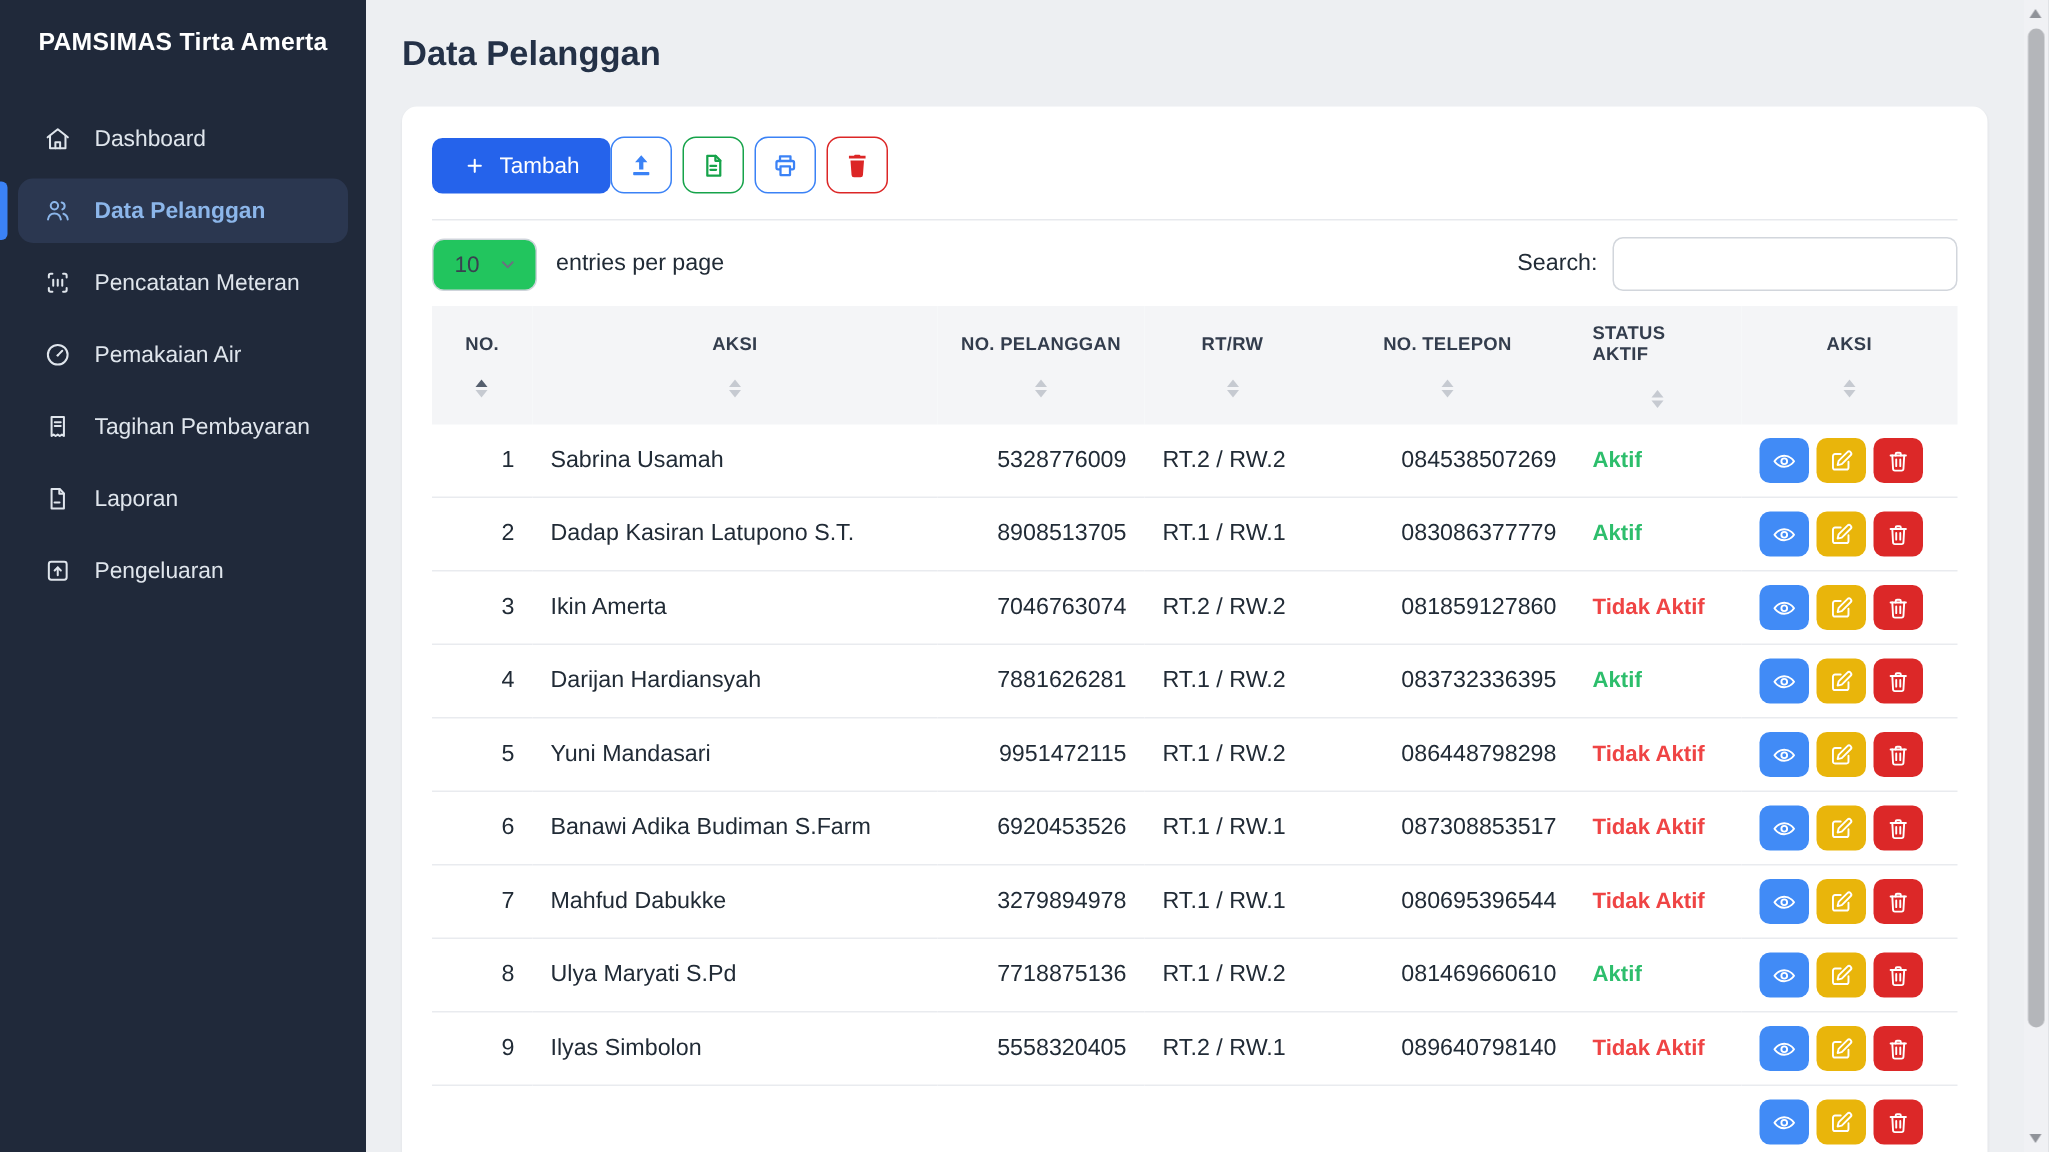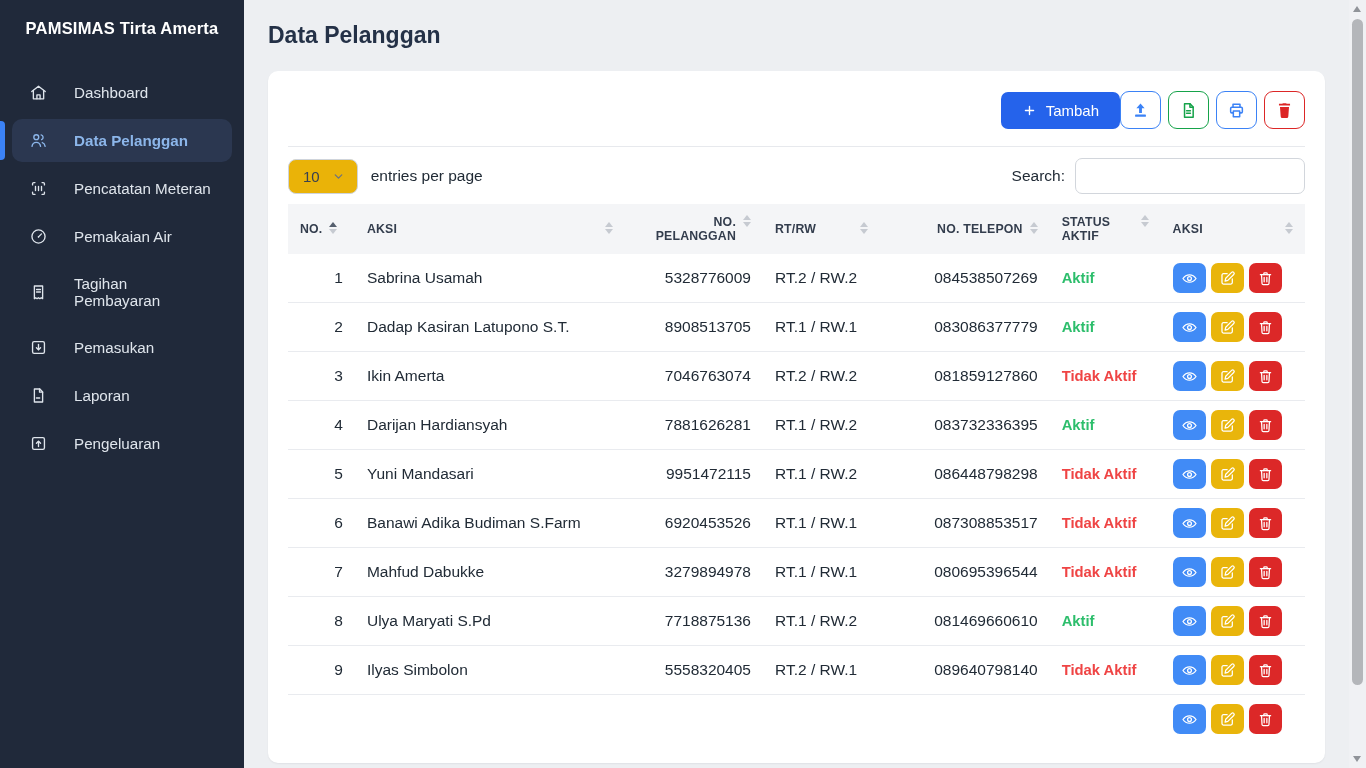--- a/index.html
+++ b/index.html
@@ -12,21 +12,21 @@
   .app { display:flex; width:1349px; height:768px; }
 
   
   .sidebar { width:244px; flex-shrink:0; background:#20293a; color:#dfe5ec; }
   .brand {
     height:57px; display:flex; align-items:center; justify-content:center;
     font-size:16.5px; font-weight:700; color:#ffffff; letter-spacing:.2px;
   }
   nav { margin-top:14px; }
   .nav-item {
-    position:relative; display:flex; align-items:center; gap:26px;
+    position:relative; display:flex; align-items:center; gap:15px;
     margin:5px 12px; padding:12px 17px; border-radius:10px;
     font-size:15.2px; cursor:pointer; color:#dfe5ec;
   }
   .nav-item.active { background:#2b3750; color:#8cb6ea; font-weight:600; }
   .nav-item.active::before {
     content:""; position:absolute; left:-12px; top:2px; bottom:2px; width:5px;
     background:#3b82f6; border-radius:0 4px 4px 0;
   }
   .nav-icon { display:flex; }
   .nav-icon svg { width:19px; height:19px; }
@@ -43,21 +43,21 @@
   .user { display:flex; align-items:center; gap:9px; font-size:15.5px; color:#394150; cursor:pointer; }
   .user svg.av { width:25px; height:25px; }
   .user svg.chev { width:15px; height:15px; }
 
   .content { flex:1; padding:14px 24px 0; overflow:hidden; }
   h1 { font-size:23px; font-weight:700; color:#243147; margin:8px 0 22px; }
 
   .card { background:#fff; border-radius:10px; box-shadow:0 1px 2px rgba(16,24,40,.06); padding:20px; }
 
   .toolbar {
-    display:flex; justify-content:flex-end; align-items:center;
+    display:flex; justify-content:flex-start; align-items:center;
     padding-bottom:17px; border-bottom:1px solid #e7e9ed;
   }
   .btn-add {
     display:inline-flex; align-items:center; gap:9px;
     background:#2563eb; color:#fff; border:none; border-radius:7px;
     padding:10px 21px; font-size:15px; font-weight:500; cursor:pointer;
   }
   .btn-add svg { width:15px; height:15px; }
   .export-group { display:flex; gap:7px; }
   .icon-btn {
@@ -66,36 +66,36 @@
   }
   .icon-btn svg { width:19px; height:19px; }
   .icon-btn.blue  { border-color:#3b82f6; color:#3b82f6; }
   .icon-btn.green { border-color:#16a34a; color:#16a34a; }
   .icon-btn.red   { border-color:#dc2626; color:#dc2626; }
 
   .controls { display:flex; justify-content:space-between; align-items:center; margin:11px 0 10px; }
   .ctrl-left { display:flex; align-items:center; gap:13px; font-size:15.5px; color:#212b36; }
   .select {
     display:flex; align-items:center; gap:12px; border:1px solid #cfd4db;
-    background:#eab308; border-radius:8px; padding:8px 12px 8px 14px;
+    background:#22c55e; border-radius:8px; padding:8px 12px 8px 14px;
     font-size:15px; color:#394150; cursor:pointer;
   }
   .select svg { width:13px; height:13px; }
   .ctrl-right { display:flex; align-items:center; gap:10px; font-size:15.5px; color:#212b36; }
   .search-input {
     width:230px; height:36px; border:1px solid #d2d6dc; border-radius:7px;
     padding:0 10px; font-size:15px; background:#fff; font-family:inherit;
   }
 
   table { width:100%; border-collapse:collapse; table-layout:fixed; }
   thead th {
     background:#f4f5f7; font-size:12.3px; font-weight:700; color:#333d4d;
     letter-spacing:.2px; padding:11px 12px; vertical-align:middle; text-align:left;
   }
-  th .h { display:flex; align-items:flex-start; gap:7px; }
+  th .h { display:flex; align-items:center; gap:17px;flex-direction:column; }
   th.al-right .h { justify-content:flex-end; text-align:right; }
   th.sb .h { justify-content:space-between; }
   .sort { display:inline-flex; flex-direction:column; gap:2px; flex-shrink:0; }
   .sort i { display:block; width:0; height:0; border-left:4px solid transparent; border-right:4px solid transparent; }
   .sort .up { border-bottom:5px solid #c6cad1; }
   .sort .dn { border-top:5px solid #c6cad1; }
   .sort .up.on { border-bottom-color:#555f6e; }
 
   tbody td { font-size:15.5px; color:#212b36; padding:13px 12px; border-top:1px solid #e9ebef; }
   tbody tr:first-child td { border-top:none; }
@@ -171,30 +171,20 @@
           <span>Pemakaian Air</span>
         </div>
         <div class="nav-item">
           <span class="nav-icon">
             <svg viewBox="0 0 24 24" fill="none" stroke="currentColor" stroke-width="1.7" stroke-linecap="round" stroke-linejoin="round">
               <path d="M6.8 3.8h10.4v16l-1.7-1.2-1.8 1.2-1.7-1.2-1.8 1.2-1.7-1.2-1.7 1.2z"></path>
               <path d="M9.5 8.2h5M9.5 11.4h5"></path>
             </svg>
           </span>
           <span>Tagihan Pembayaran</span>
-        </div>
-        <div class="nav-item">
-          <span class="nav-icon">
-            <svg viewBox="0 0 24 24" fill="none" stroke="currentColor" stroke-width="1.7" stroke-linecap="round" stroke-linejoin="round">
-              <rect x="4.5" y="4.5" width="15" height="15" rx="2"></rect>
-              <path d="M12 8.2v6.5"></path>
-              <path d="m9.4 12.2 2.6 2.6 2.6-2.6"></path>
-            </svg>
-          </span>
-          <span>Pemasukan</span>
         </div>
         <div class="nav-item">
           <span class="nav-icon">
             <svg viewBox="0 0 24 24" fill="none" stroke="currentColor" stroke-width="1.7" stroke-linecap="round" stroke-linejoin="round">
               <path d="M6.8 3.8h6.9l3.5 3.7v12.7H6.8z"></path>
               <path d="M13.3 3.8v4h3.9"></path>
               <path d="M9.3 15.2h4.2"></path>
             </svg>
           </span>
           <span>Laporan</span>

